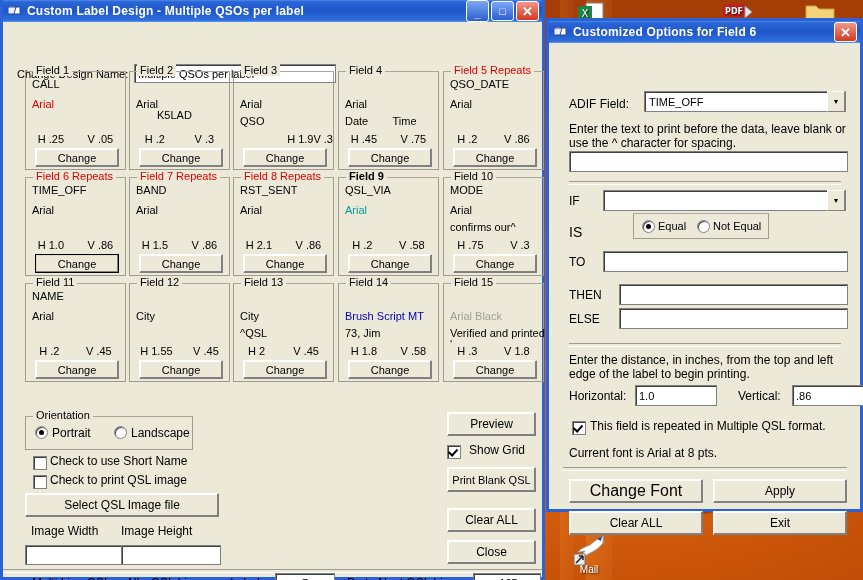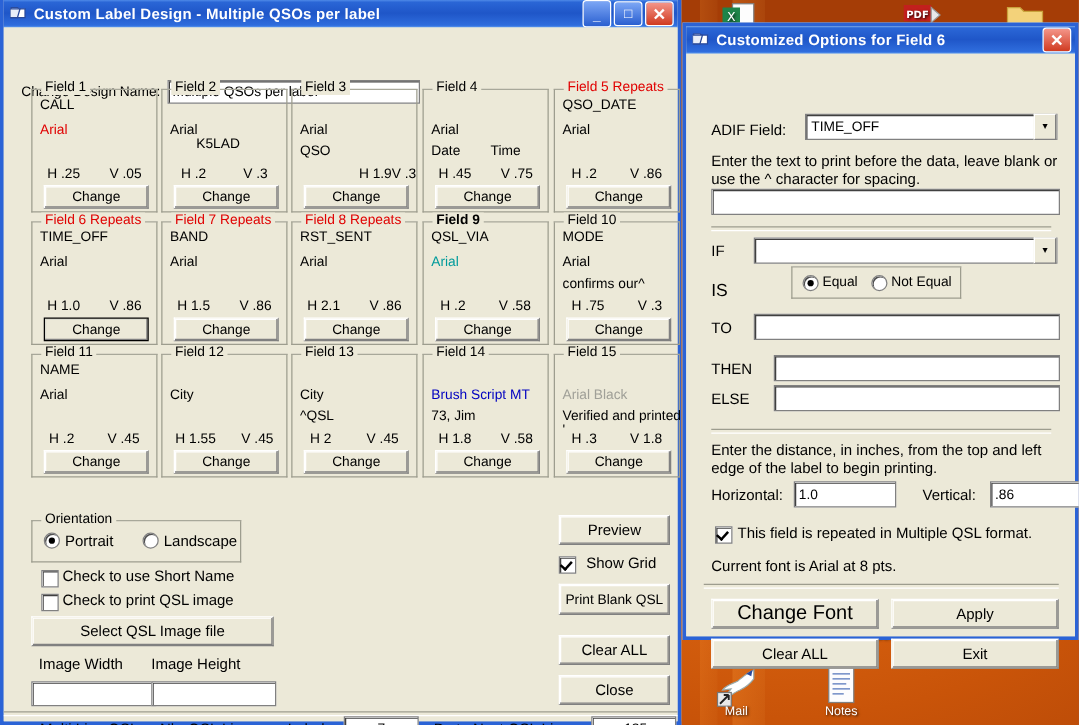--- a/index.html
+++ b/index.html
@@ -124,31 +124,20 @@
       <svg width="36" height="34" viewBox="0 0 36 34">
           <path d="M30 4c-5 2-9 6-13 9-4 2-9 3-12 7 3 0 5-1 7-1-2 3-5 5-7 9 5-2 9-6 14-8 4-2 8-5 11-9z" fill="#fff" stroke="#9aa"></path>
           <path d="M24 7l5-3-1 5z" fill="#2a4a9a"></path>
           <rect x="1" y="22" width="11" height="11" fill="#e9e9e9" stroke="#777"></rect>
           <path d="M3 31 L10 24 M10 24 h-4 M10 24 v4" stroke="#222" fill="none" stroke-width="1.5"></path>
         </svg>
     </span>
     <span>Mail</span>
   </div>
 
-  <div class="dicon" style="left:636px;top:532px;">
-    <span class="gl">
-      <svg width="28" height="32" viewBox="0 0 28 32">
-          <rect x="4" y="1" width="20" height="29" fill="#fdfdfd" stroke="#808080"></rect>
-          <g stroke="#5577bb" stroke-width="1">
-            <path d="M7 7h14M7 11h14M7 15h11M7 19h14M7 23h9"></path>
-          </g>
-        </svg>
-    </span>
-    <span>Notes</span>
-  </div>
 
 </div>
 
 <div class="win" id="mainwin">
   <div class="tbar">
     <span>
       <svg width="13" height="12" viewBox="0 0 13 12">
           <path d="M1 2h5l1 1h5v7H1z" fill="#fff" stroke="#2a4a9a"></path>
           <path d="M0 3h8l-2 7H0z" fill="#e8eef8" stroke="#2a4a9a"></path>
         </svg>

